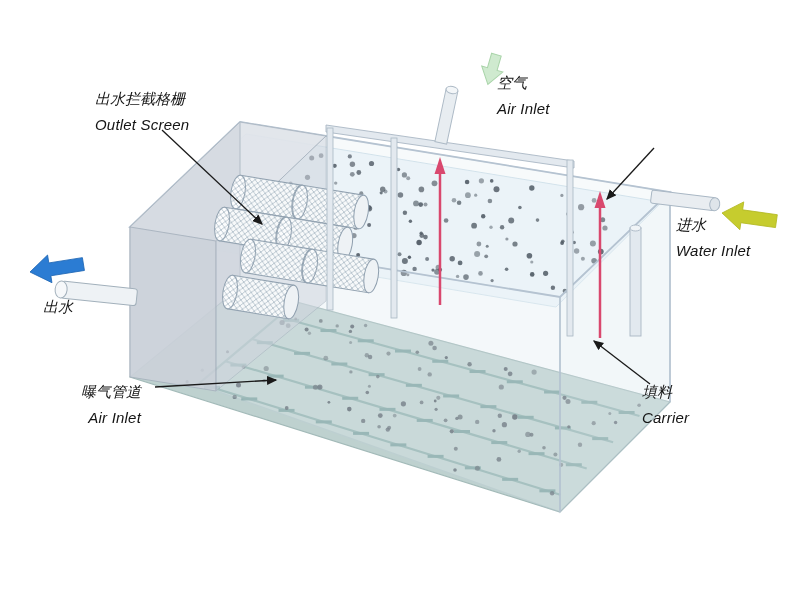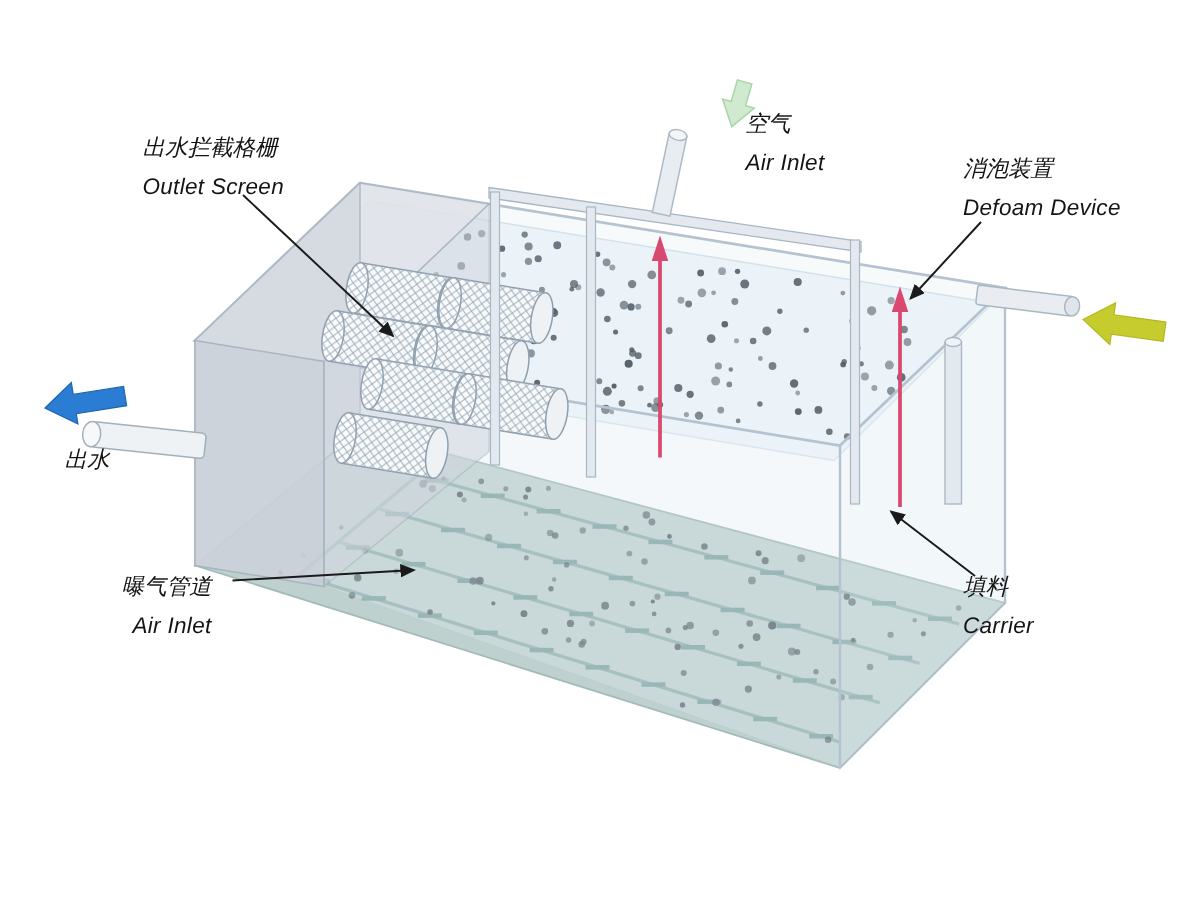--- a/index.html
+++ b/index.html
@@ -396,23 +396,23 @@
 </svg>
 
   <div class="label" style="left:95px;top:86px;">
     <div class="zh">出水拦截格栅</div>
     <div class="en">Outlet Screen</div>
   </div>
   <div class="label" style="left:497px;top:70px;">
     <div class="zh">空气</div>
     <div class="en">Air Inlet</div>
   </div>
-  <div class="label" style="left:642px;top:100px;">
-    <div class="zh">消泡装置</div>
-    <div class="en">Defoam Device</div>
+  <div class="label" style="left:676px;top:212px;">
+    <div class="zh">进水</div>
+    <div class="en">Water Inlet</div>
   </div>
   <div class="label" style="left:22px;top:294px;margin-left:21px;">
     <div class="zh">出水</div>
   </div>
   <div class="label" style="left:81px;top:379px;">
     <div class="zh">曝气管道</div>
     <div class="en">Air Inlet</div>
   </div>
   <div class="label" style="left:642px;top:379px;">
     <div class="zh">填料</div>

